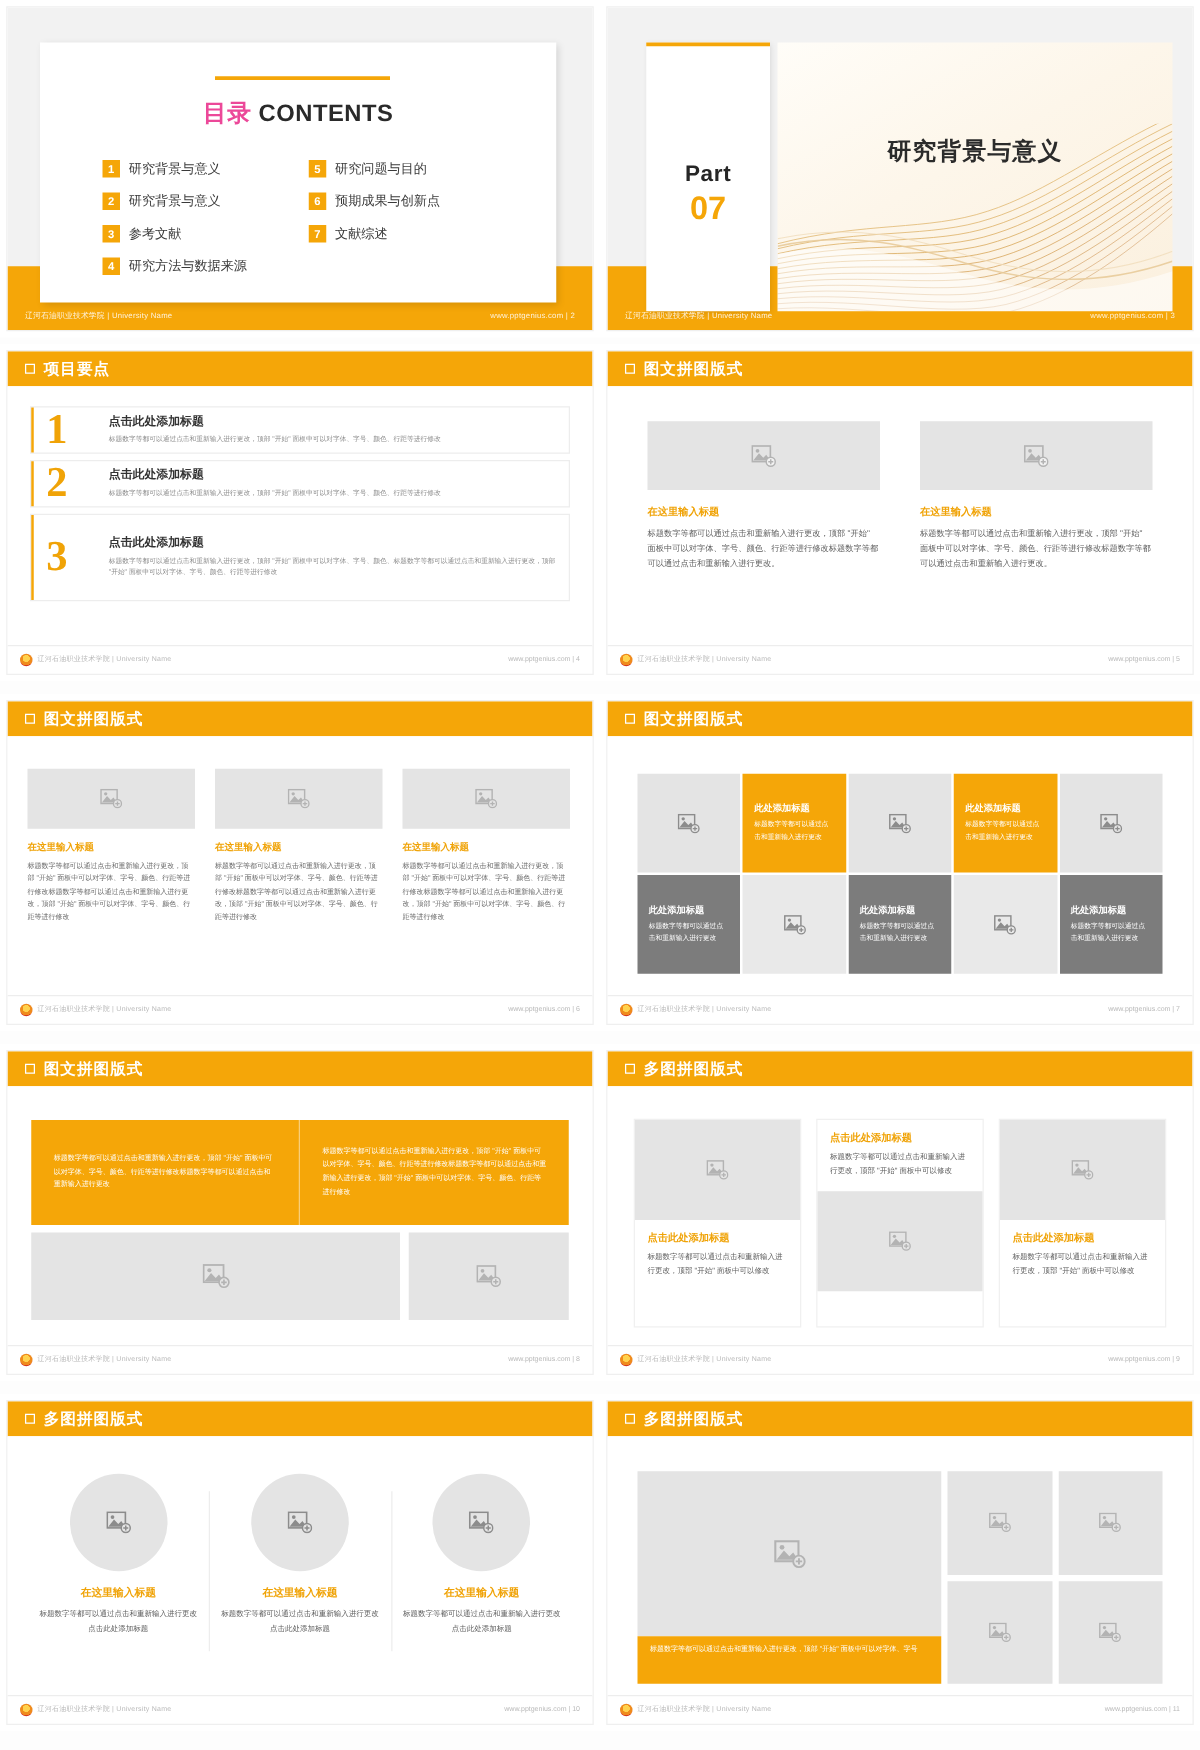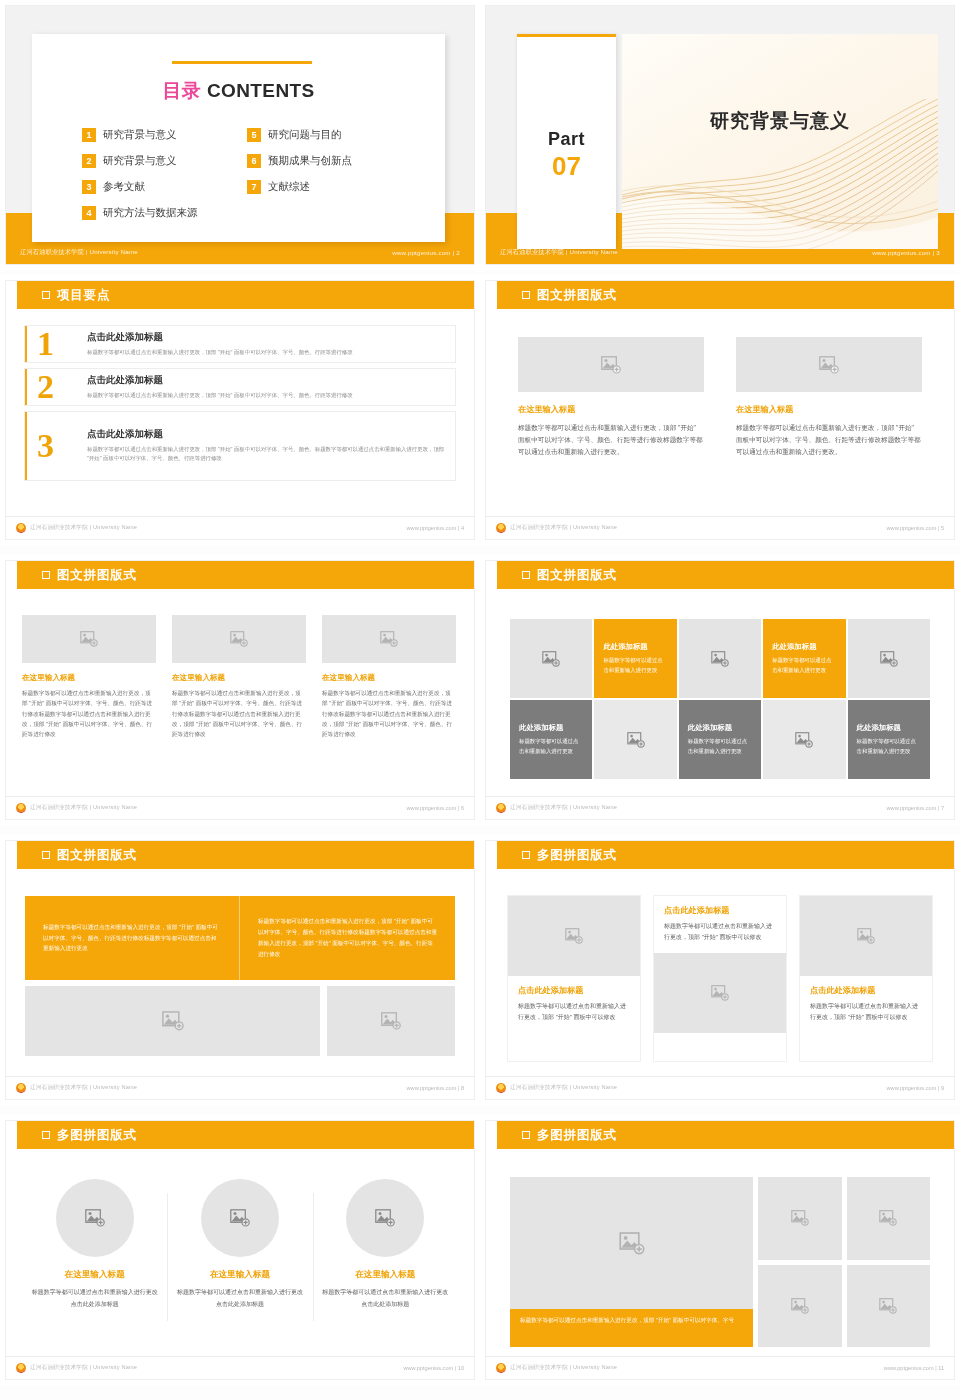--- a/index.html
+++ b/index.html
@@ -49,21 +49,21 @@
   .s2 .pnum{ position:absolute; left:0; top:117px; width:99px; text-align:center; font-size:26px;
              font-weight:bold; color:#F5A608; }
   .s2 .rightcard{ position:absolute; left:136px; top:28px; width:316px; height:215px;
                   background:linear-gradient(150deg,#fffdf8 0%,#fdf6ea 45%,#fbf0de 100%); overflow:hidden;}
   .s2 .rtitle{ position:absolute; left:0; top:74px; width:316px; text-align:center; font-size:19px;
                font-weight:bold; color:#2b2b2b; letter-spacing:1px; z-index:3;}
   .s2 svg.waves{ position:absolute; left:0; bottom:0; width:316px; height:150px; }
 
   
   .cs .head{ position:absolute; left:0; top:0; width:468px; height:28px; background:#F5A608;
-             display:flex; align-items:center; padding-left:25px; gap:7px;margin-left:11px; }
+             display:flex; align-items:center; padding-left:14px; gap:7px; }
   .cs .head .sq{ width:8px; height:8px; border:1.4px solid #fff; display:block; }
   .cs .head .ht{ font-size:12.5px; font-weight:bold; color:#fff; letter-spacing:.8px; }
   .cs .body{ position:absolute; left:0; top:28px; width:468px; height:207px; background:#fff; }
   .cs .foot{ position:absolute; left:0; bottom:0; width:468px; height:23px; border-top:1px solid #ededed;
              display:flex; align-items:center; justify-content:space-between; padding:0 10px; }
   .cs .foot .fl{ display:flex; align-items:center; gap:4px; }
   .cs .foot .ft{ font-size:5.6px; color:#b9b9b9; letter-spacing:.2px; }
   .cs .foot .fr{ font-size:5.6px; color:#b9b9b9; }
   .logo{ width:10px; height:10px; border-radius:50%; background:radial-gradient(circle at 50% 38%,#ffd24d 0 34%,#ef8b1c 36% 66%,#d83a1f 68% 100%); flex:0 0 10px; }
 

